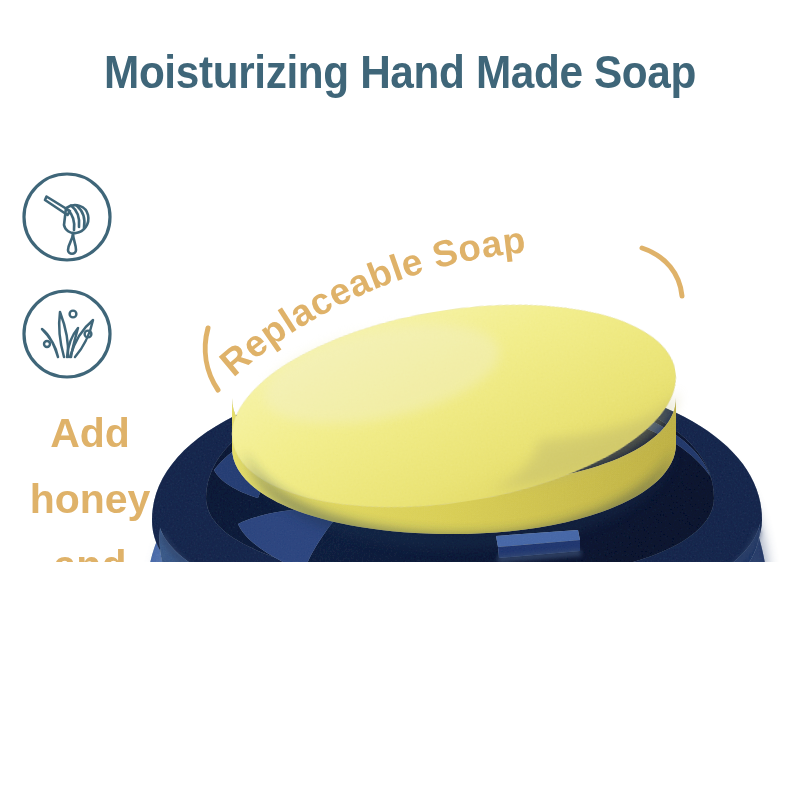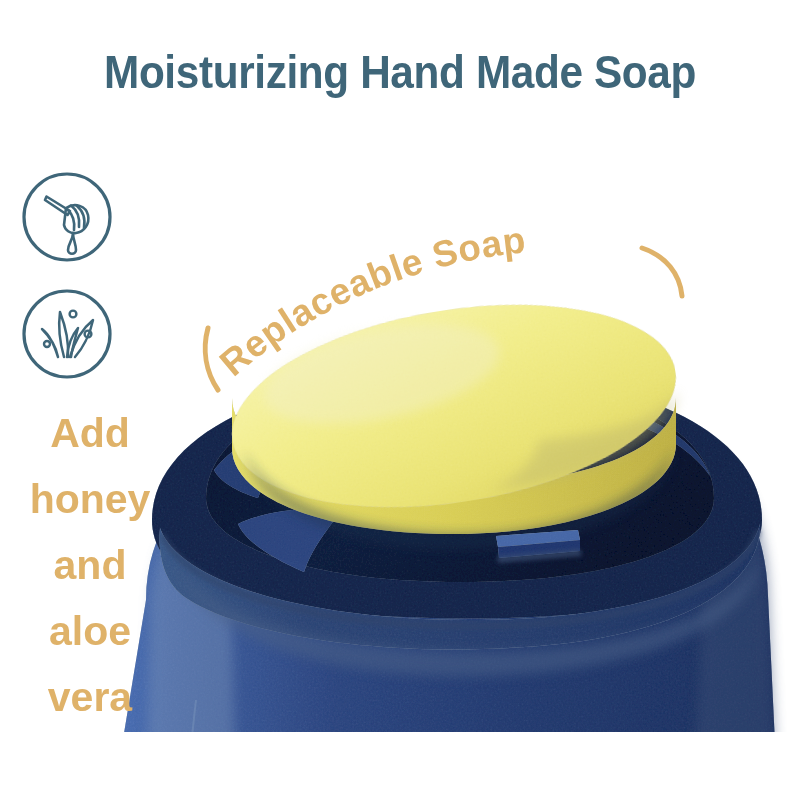--- a/index.html
+++ b/index.html
@@ -4,21 +4,21 @@
 <title>Moisturizing Hand Made Soap</title>
 <style>
   html, body {
     margin: 0;
     padding: 0;
     background: #ffffff;
   }
   #canvas {
     position: relative;
     width: 800px;
-    height: 732px;
+    height: 562px;
     overflow: hidden;
     background: #ffffff;
     font-family: "Liberation Sans", sans-serif;
     -webkit-font-smoothing: antialiased;
   }
 
   
   .title {
     position: absolute;
     left: 0;

